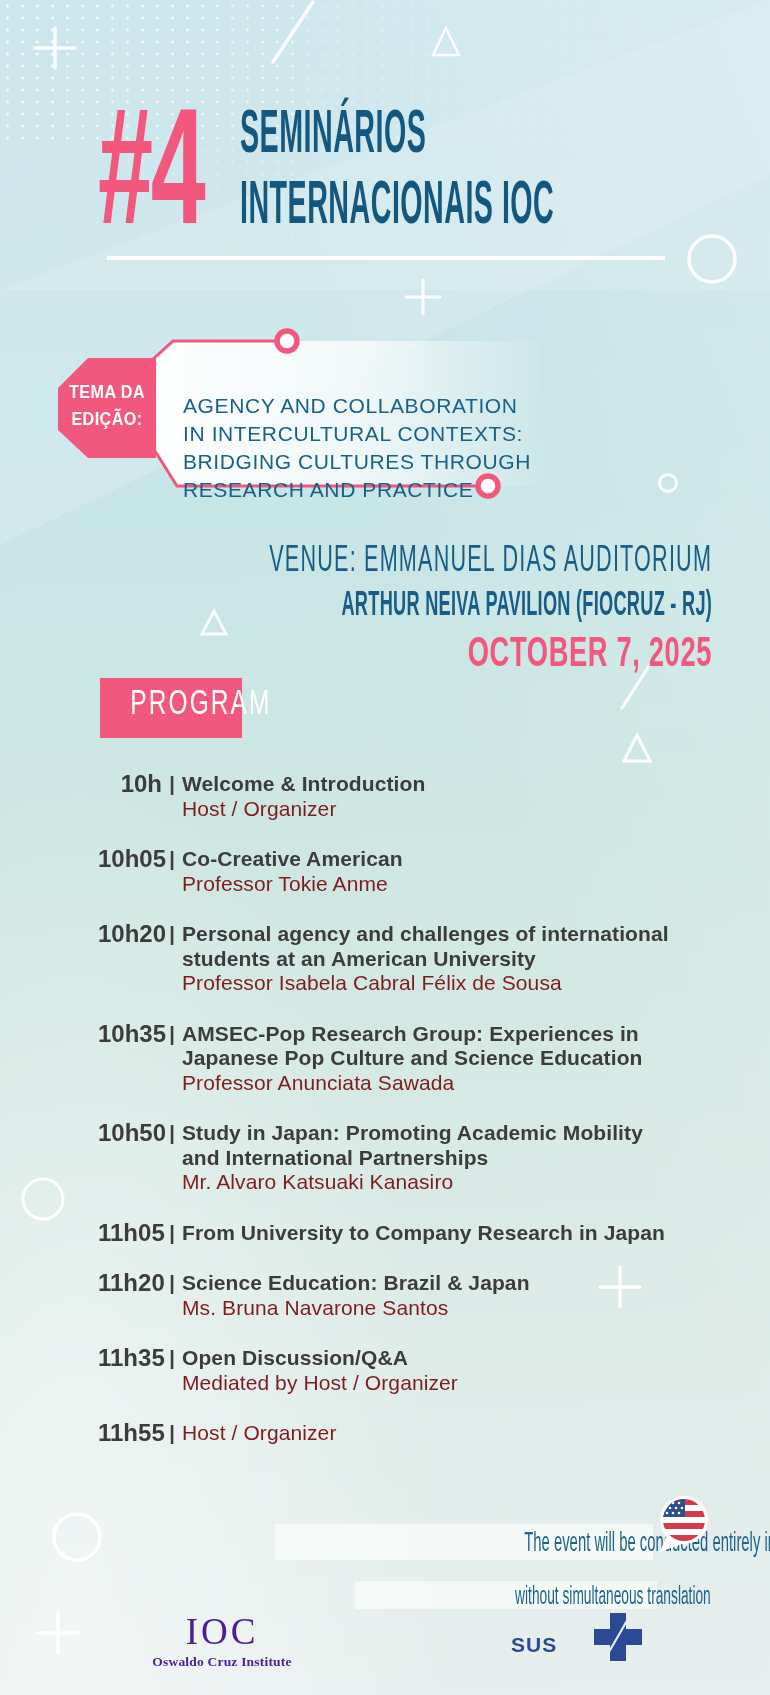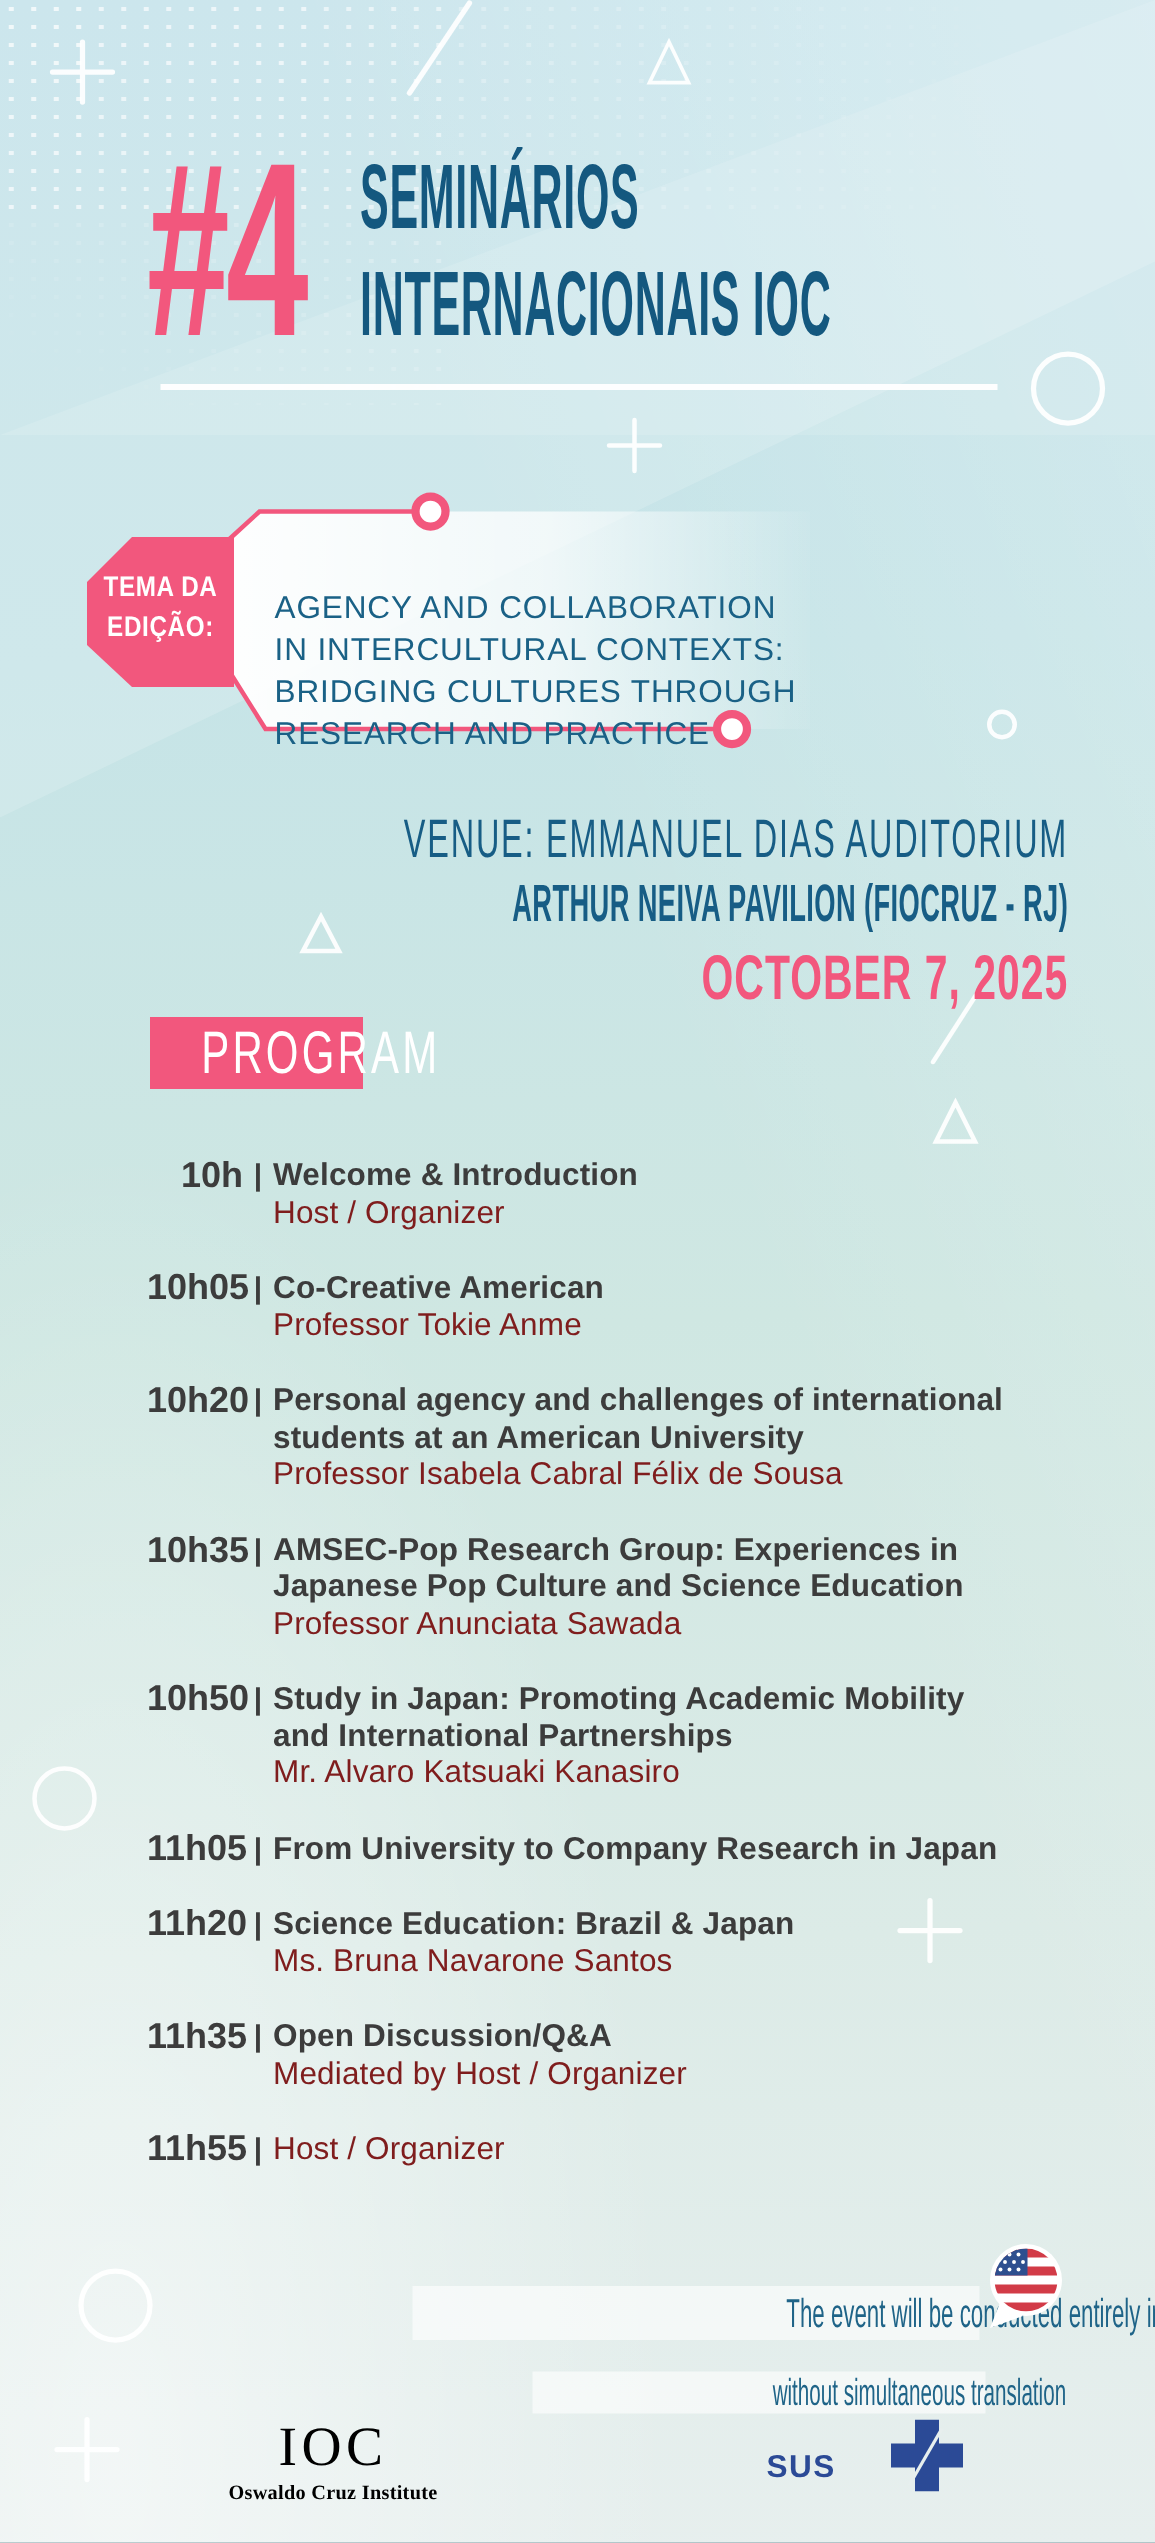--- a/index.html
+++ b/index.html
@@ -66,42 +66,42 @@
   .venue{position:absolute;right:58px;top:541px;text-align:right;color:#175D85;}
   .venue-line1{font-size:36px;font-weight:500;line-height:1;letter-spacing:2px;white-space:nowrap;
     transform:scaleX(0.60);transform-origin:100% 50%;}
   .venue-line2{font-size:35px;font-weight:700;line-height:1;letter-spacing:.5px;white-space:nowrap;margin-top:8px;
     transform:scaleX(0.52);transform-origin:100% 50%;}
   .venue-date{font-size:42px;font-weight:700;line-height:1;letter-spacing:1px;color:#F2577D;white-space:nowrap;margin-top:11px;
     transform:scaleX(0.65);transform-origin:100% 50%;}
 
   
   .program-heading{
-    position:absolute;left:100px;top:678px;width:142px;height:48px;background:#F2577D;
-    color:#fff;font-size:40px;font-weight:500;line-height:48px;text-align:center;letter-spacing:3px;
+    position:absolute;left:100px;top:678px;width:142px;height:60px;background:#F2577D;
+    color:#fff;font-size:35px;font-weight:500;line-height:48px;text-align:center;letter-spacing:3px;
   }
   .program-heading .inner{display:inline-block;transform:scaleX(0.70);transform-origin:50% 50%;white-space:nowrap;}
   .program-list{position:absolute;left:98px;top:772px;width:575px;}
   .program-item{display:flex;align-items:flex-start;margin-bottom:26px;}
   .pi-time{width:64px;text-align:right;font-size:24px;font-weight:700;color:#3C3C3C;line-height:24.5px;}
   .pi-sep{width:20px;text-align:center;font-size:20px;font-weight:600;color:#3C3C3C;line-height:24.5px;}
   .pi-body{flex:1;}
   .pi-title{font-size:21px;font-weight:700;color:#3C3C3C;line-height:24.5px;white-space:pre-line;letter-spacing:.1px;}
   .pi-speaker{font-size:21px;font-weight:400;color:#7f1d1d;line-height:24.5px;letter-spacing:.1px;}
 
   
   .note-box{position:absolute;background:rgba(255,255,255,0.60);text-align:right;color:#1F6488;
     font-weight:500;white-space:nowrap;}
   .note-box .inner{display:inline-block;transform:scaleX(0.55);transform-origin:100% 50%;}
   .note-1{left:275px;top:1524px;width:370px;height:36px;line-height:36px;font-size:27px;padding-right:8px;}
   .note-2{left:355px;top:1559px;width:290px;height:28px;line-height:28px;font-size:25px;padding-right:12px;margin-top:22px;}
   .flag-wrap{position:absolute;left:654px;top:1494px;width:56px;height:62px;}
 
   
-  .logo-ioc{position:absolute;left:147px;top:1613px;width:150px;text-align:center;color:#000000;
+  .logo-ioc{position:absolute;left:147px;top:1613px;width:150px;text-align:center;color:#4c1d95;
     font-family:"Liberation Serif", serif;}
   .logo-ioc .acronym{font-size:37px;line-height:1;letter-spacing:3px;}
   .logo-ioc .subtitle{font-size:13.5px;font-weight:700;line-height:1;margin-top:5px;letter-spacing:.2px;white-space:nowrap;}
   .logo-fiocruz{position:absolute;left:322px;top:1615px;display:flex;align-items:flex-end;}
   .logo-fiocruz .word{font-size:37px;font-weight:700;color:#1A1A1A;line-height:1;letter-spacing:1px;white-space:nowrap;
     transform:scaleX(0.70);transform-origin:0 50%;margin-left:2px;margin-bottom:1px;}
   .logo-sus{position:absolute;left:511px;top:1613px;display:flex;align-items:center;gap:32px;}
   .logo-sus .word{font-size:21px;font-weight:800;color:#2B4A96;letter-spacing:1px;margin-right:5px;margin-top:16px;}
 </style>
 </head>

